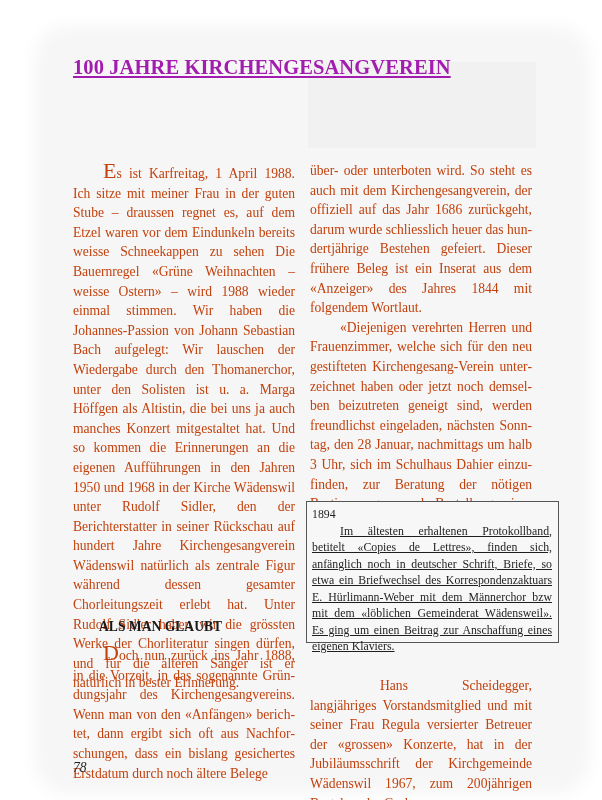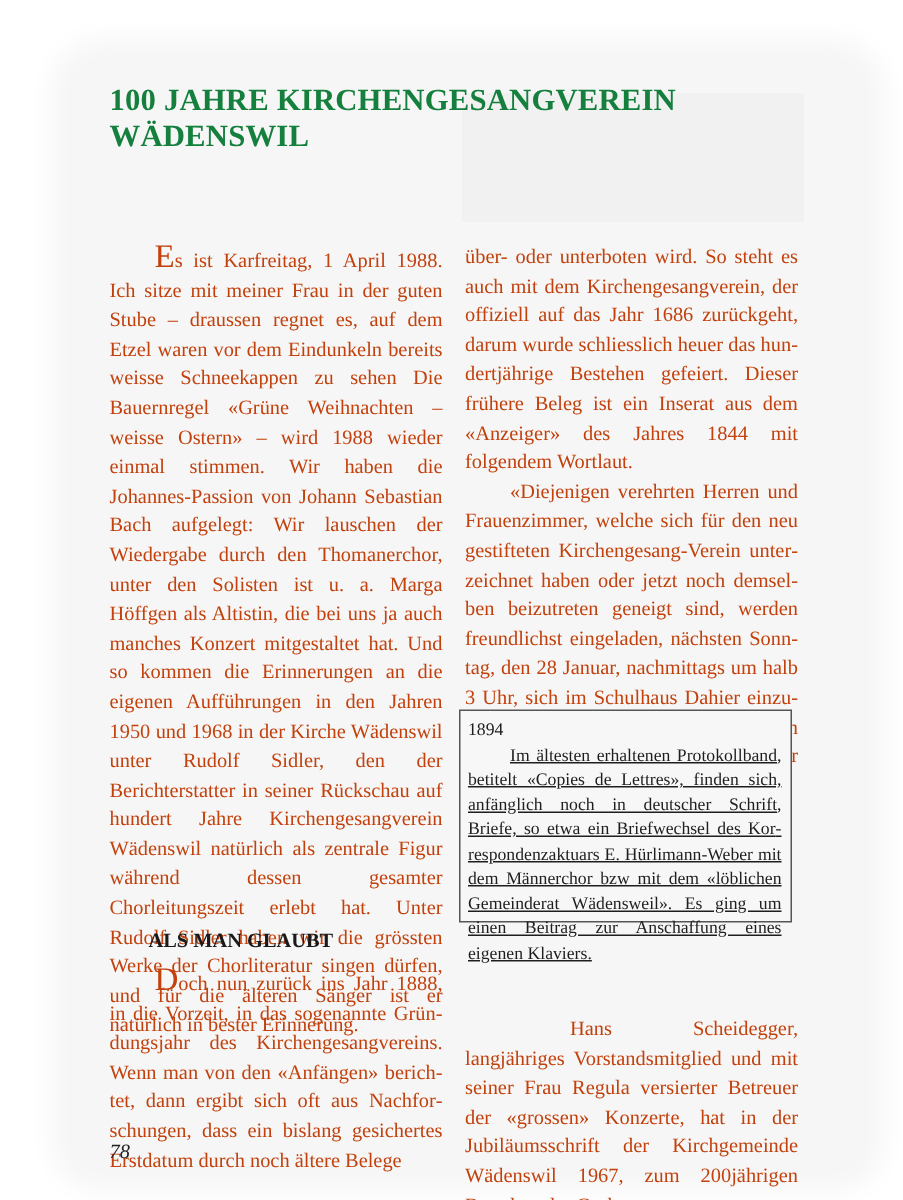--- a/index.html
+++ b/index.html
@@ -28,22 +28,23 @@
     .title {
       position: absolute;
       left: 73px;
       top: 55px;
       margin: 0;
       font-family: "Liberation Serif", "DejaVu Serif", serif;
       font-weight: bold;
       font-size: 20.5px;
       line-height: 24px;
       letter-spacing: 0.1px;
-      color: #15803d;
+      color: #a21caf;
       width: 420px;
+      text-decoration: underline;
     }
     .col {
       position: absolute;
       font-size: 13.6px;
       line-height: 19.6px;
       text-align: justify;
       hyphens: manual;
       color: #c2410c;
     }
     .col-left {
@@ -81,22 +82,22 @@
       width: 200px;
     }
     .col-left2 {
       left: 73px;
       top: 643px;
       width: 222px;
     }
     .sidebar-box {
       position: absolute;
       left: 306px;
-      top: 473px;
-      width: 222px;
+      top: 501px;
+      width: 253px;
       height: 142px;
       border: 1px solid #555;
       background: #f7f7f7;
       padding: 4px 6px 0 5px;
       box-sizing: border-box;
       font-size: 11.8px;
       line-height: 16.5px;
       text-align: justify;
       color: #1e1e1e;
     }
@@ -134,21 +135,20 @@
     }
   </style>
 </head>
 <body>
 
 <div class="page"></div>
 <div class="showthrough"></div>
 
 <h1 class="title">
   <span>100 JAHRE KIRCHENGESANGVEREIN</span><br>
-  <span>WÄDENSWIL</span>
 </h1>
 
 <div class="col col-left">
   <p class="indent"><span class="dropcap">E</span><span>s ist Karfreitag, 1  April 1988. Ich sitze mit meiner Frau in der guten Stube – draussen regnet es, auf dem Etzel waren vor dem Eindunkeln bereits weisse Schneekappen zu sehen  Die Bauern­regel «Grüne Weihnachten – weisse Ostern»  – wird 1988 wieder einmal stimmen. Wir haben die Johannes-Passion von Johann Sebastian Bach auf­gelegt: Wir lauschen der Wiedergabe durch den Thomanerchor, unter den Solisten ist u. a. Marga Höffgen als Altistin, die bei uns ja auch manches Konzert mitgestaltet hat. Und so kom­men die Erinnerungen an die eigenen Aufführungen in den Jahren 1950 und 1968 in der Kirche Wädenswil unter Rudolf Sidler, den der Berichterstatter in seiner Rückschau auf hundert Jahre Kirchengesangverein Wädenswil natür­lich als zentrale Figur während dessen gesamter Chorleitungszeit erlebt hat. Unter Rudolf Sidler haben wir die gröss­ten Werke der Chorliteratur singen dür­fen, und für die älteren Sänger ist er natürlich in bester Erinnerung.</span></p>
 </div>
 
 <h2 class="subhead">
   <br>
   <span>ALS MAN GLAUBT</span>
 </h2>

